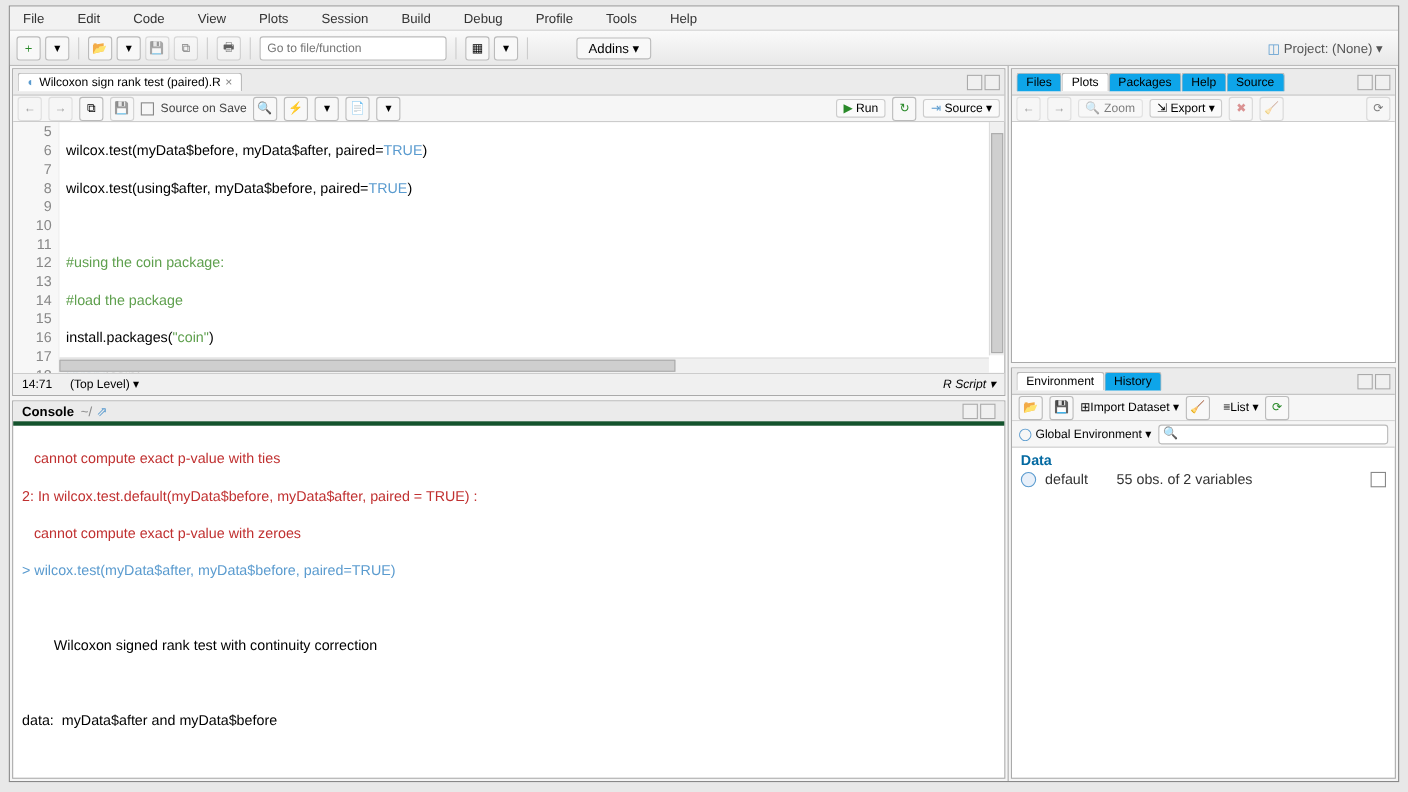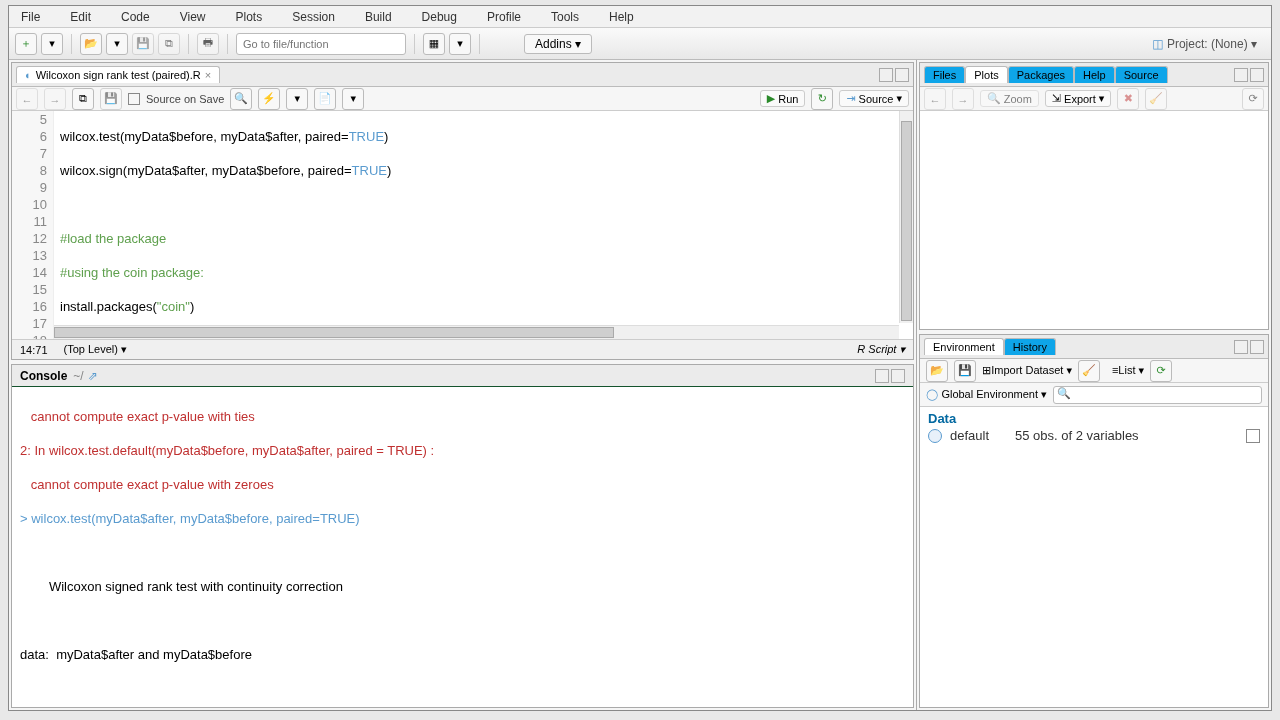--- a/index.html
+++ b/index.html
@@ -43,21 +43,21 @@
 .gutter { width: 42px; background: #f7f7f7; color: #888; text-align: right; padding: 0 6px; border-right: 1px solid #eee; }
 .codebody { flex: 1; padding: 0 6px; white-space: pre; overflow: hidden; }
 .kw { color: #5a9bcf; }
 .str { color: #5fa04e; }
 .bool { color: #5a9bcf; }
 .com { color: #5fa04e; }
 
 .footbar { display: flex; align-items: center; background: #f0f0f0; border-top: 1px solid #ccc; height: 20px; font-size: 11px; padding: 0 8px; }
 .footbar .rhs { margin-left: auto; font-style: italic; }
 
-.conshead { display: flex; align-items: center; background: #ebebeb; border-bottom: 1px solid #14532d; height: 22px; padding: 2px 8px; font-size: 12px; }
+.conshead { display: flex; align-items: flex-end; background: #ebebeb; border-bottom: 4px solid #14532d; height: 22px; padding: 2px 8px; font-size: 12px; }
 .consbody { flex: 1; font-family: "Lucida Console", Consolas, monospace; font-size: 13px; line-height: 17px; padding: 4px 8px; overflow: hidden; white-space: pre; }
 .consbody .p { color: #5a9bcf; }
 .consbody .err { color: #c03030; }
 
 .envbar { display: flex; align-items: center; background: #f6f6f6; border-bottom: 1px solid #ccc; height: 24px; padding: 2px 6px; gap: 6px; font-size: 11px; }
 .searchbox { flex: 1; height: 18px; border: 1px solid #bbb; border-radius: 3px; background: #fff; padding: 0 4px; }
 .envbody { flex: 1; padding: 4px 8px; font-family: "Lucida Console", Consolas, monospace; font-size: 13px; }
 .envbody .section { color: #0369a1; font-weight: bold; margin-bottom: 2px; }
 .envbody .row { display: flex; align-items: center; gap: 8px; }
 .envbody .name { color: #333; }
@@ -155,24 +155,24 @@
               <div>12</div>
               <div>13</div>
               <div>14</div>
               <div>15</div>
               <div>16</div>
               <div>17</div>
               <div>18</div>
           </div>
           <div class="codebody">
 <div><span>wilcox.test(myData$before, myData$after, paired=</span><span class="bool">TRUE</span><span>)</span></div>
-<div><span>wilcox.sign(myData$after, myData$before, paired=</span><span class="bool">TRUE</span><span>)</span></div>
+<div><span>wilcox.test(using$after, myData$before, paired=</span><span class="bool">TRUE</span><span>)</span></div>
 <div>&nbsp;</div>
+<div><span class="com">#using the coin package:</span></div>
 <div><span class="com">#load the package</span></div>
-<div><span class="com">#using the coin package:</span></div>
 <div><span>install.packages(</span><span class="str">"coin"</span><span>)</span></div>
 <div><span class="kw">library</span><span>(coin)</span></div>
 
 
 
 
 
 
 
           </div>

